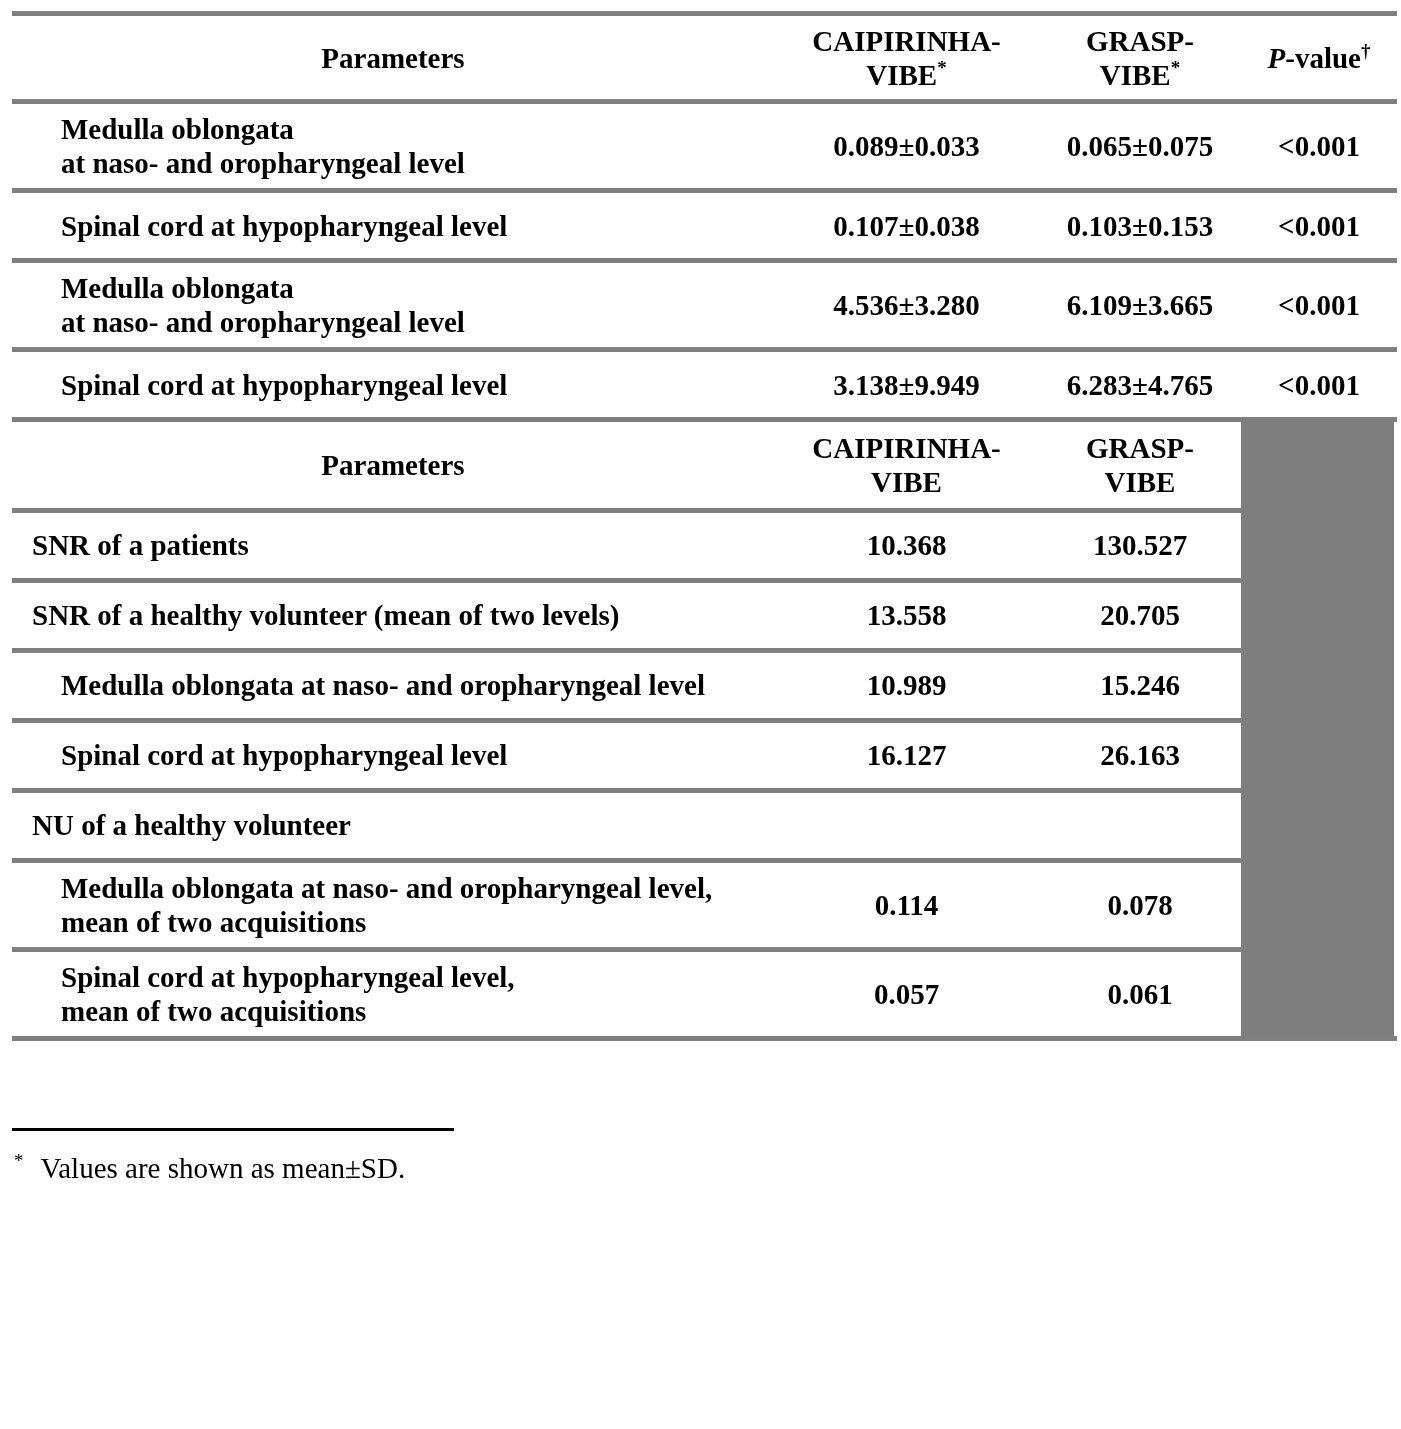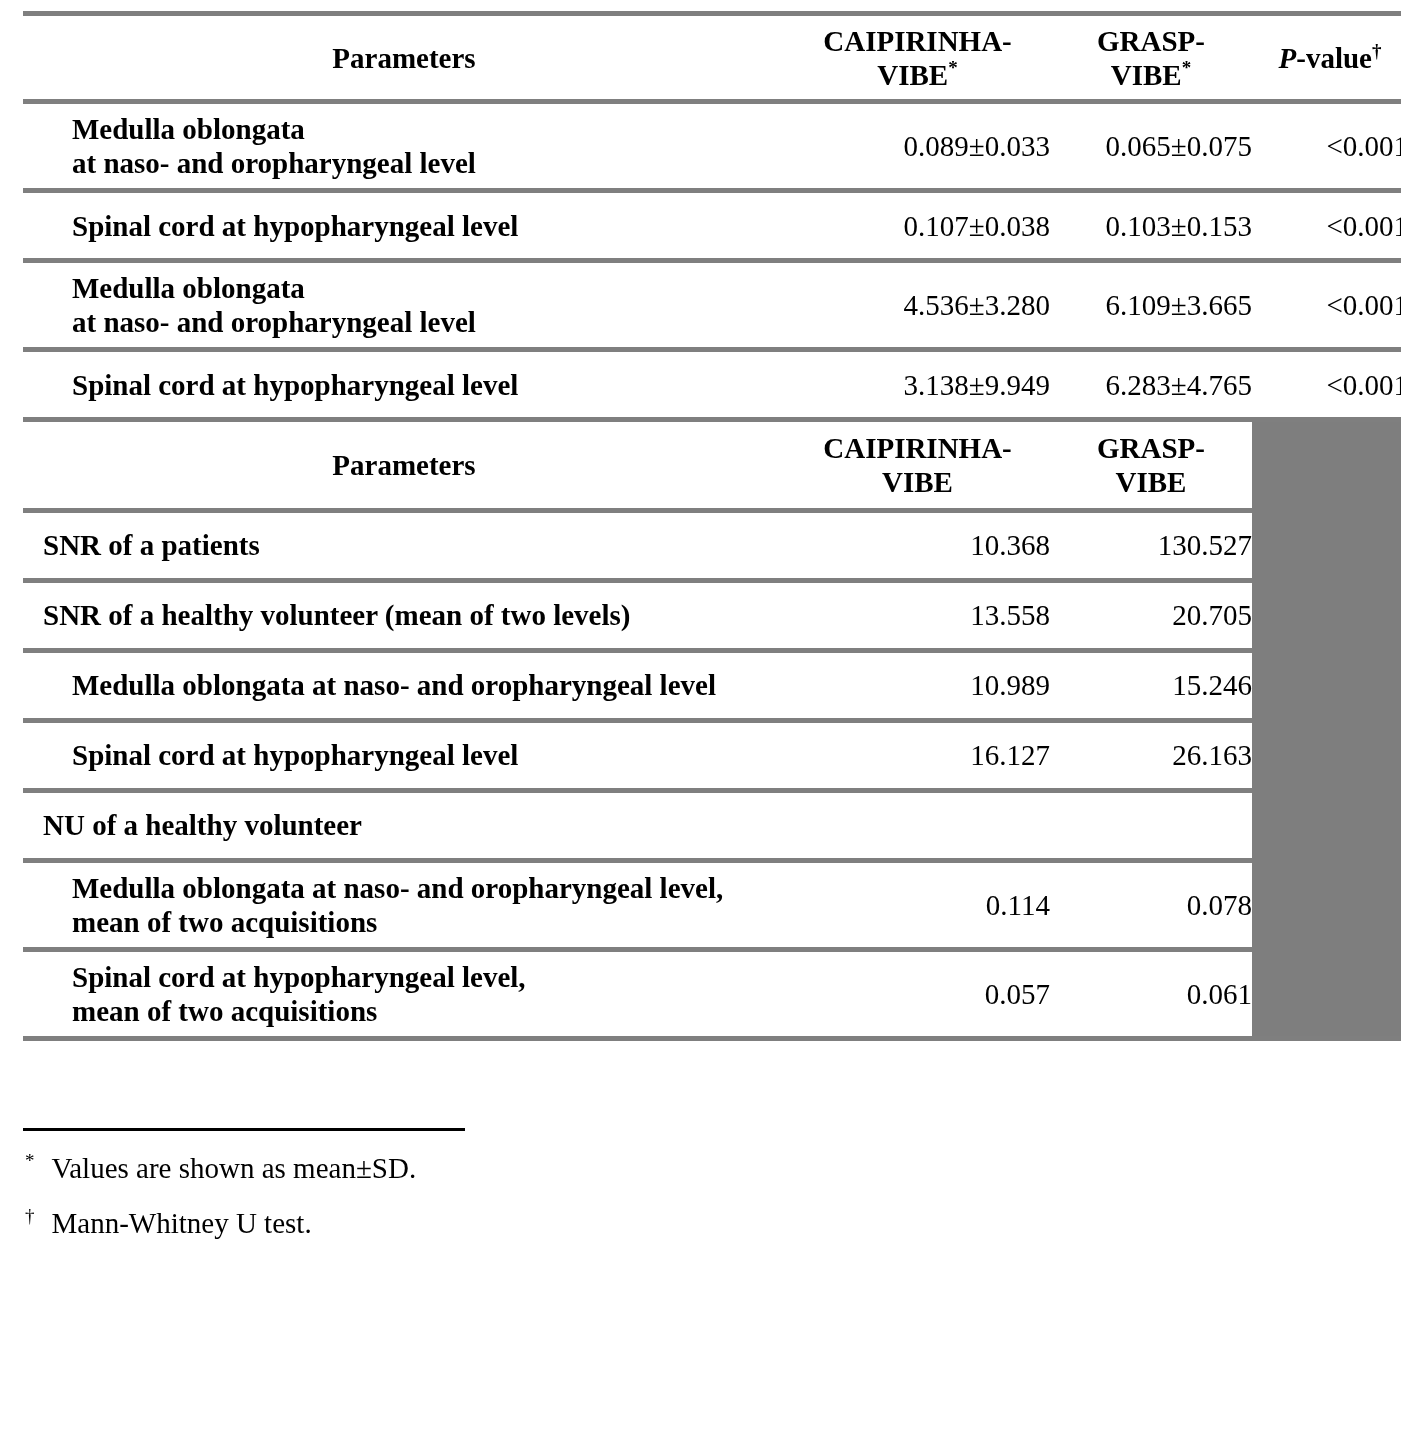--- a/index.html
+++ b/index.html
@@ -4,21 +4,21 @@
 <style>
   * { box-sizing: border-box; }
   html, body {
     margin: 0; padding: 0;
     width: 1401px; height: 1429px;
     background: #ffffff;
     color: #000000;
     font-family: "Liberation Serif", "DejaVu Serif", serif;
     overflow: hidden;
   }
-  .page { padding: 11px 8px 0 23px; }
+  .page { padding: 11px 8px 0 12px; }
 
   table {
     border-collapse: collapse;
     width: 1385px;
     table-layout: fixed;
   }
   col.c-param { width: 762px; }
   col.c-caip  { width: 265px; }
   col.c-grasp { width: 202px; }
   col.c-p     { width: 156px; }
@@ -35,21 +35,21 @@
   .t1 tr.hdr > th { border-top: 5px solid #7f7f7f; }
   .t2 th, .t2 td.cell { border-bottom: 5px solid #7f7f7f; }
 
   tr.rh-header { height: 88px; }
   tr.rh-single { height: 70px; }
   tr.rh-double { height: 89px; }
 
   th.colhead { font-weight: bold; text-align: center; }
   td.label   { font-weight: bold; text-align: left; padding-left: 20px; }
   td.label.indent { padding-left: 49px; }
-  td.val { font-weight: normal; text-align: right; }
+  td.val { font-weight: bold; text-align: center; }
 
   sup.hd-sup { font-size: 19px; line-height: 0; vertical-align: super; }
   i.pital { font-style: italic; }
 
   td.grayblock {
     background-color: #7e7e7e;
     background-clip: content-box;
     padding: 0 3px 0 0;
     border-bottom: 5px solid #7f7f7f;
   }
@@ -58,21 +58,20 @@
     margin-top: 87px;
     width: 442px;
     height: 3px;
     background: #000000;
   }
   .footnotes { margin-top: 18px; }
   .fn {
     font-size: 29px;
     line-height: 38px;
     font-weight: normal;
-    margin-top: 17px;
   }
   .fn sup {
     font-size: 19px;
     line-height: 0;
     vertical-align: super;
     margin-right: 17px;
     margin-left: 2px;
   }
 </style>
 </head>
@@ -208,18 +207,15 @@
       <td class="val cell">0.061</td>
     </tr>
   </tbody>
     </table>
 
   <div class="fn-sep"></div>
   <div class="footnotes">
     <div class="fn">
       <sup>*</sup><span>Values are shown as mean±SD.</span>
     </div>
-    <div class="fn">
-      <sup>†</sup><span>Mann-Whitney U test.</span>
-    </div>
   </div>
 
 </div>
 
 </body></html>

